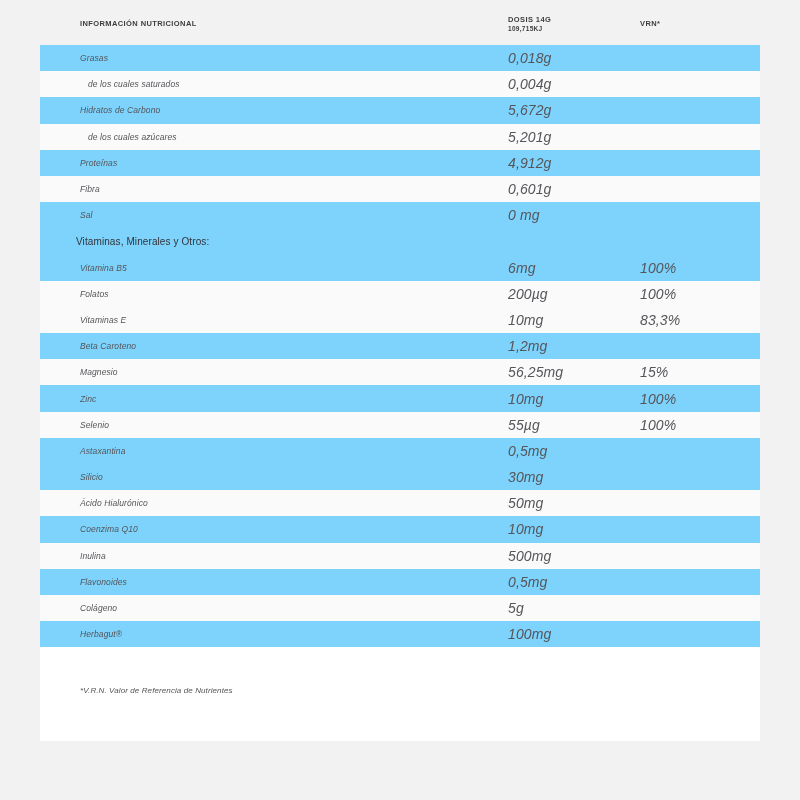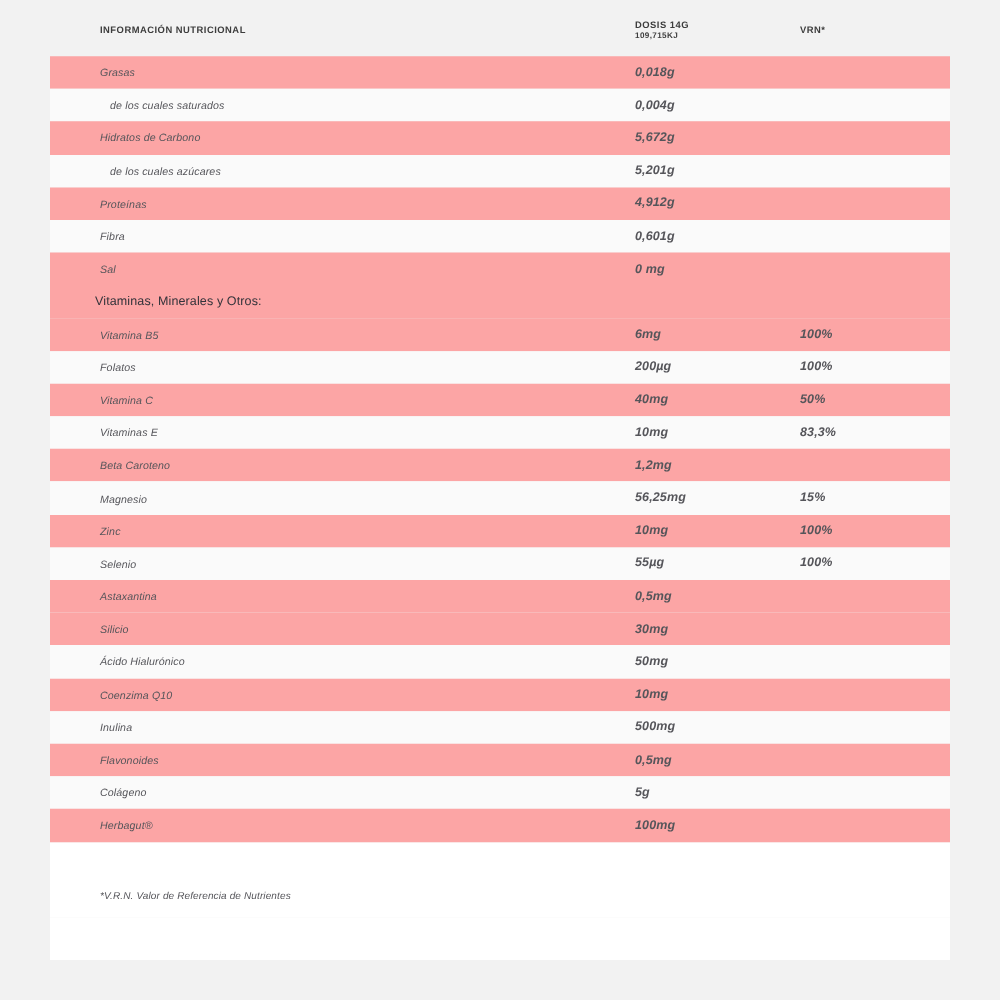--- a/index.html
+++ b/index.html
@@ -50,43 +50,42 @@
   thead th.name-head { padding-left: 40px; }
   thead th .line2 {
     display: block;
     font-size: 6.5px;
     letter-spacing: 0.3px;
     font-weight: bold;
     margin-top: 1px;
   }
 
   tbody tr { height: 26.2px; }
-  tbody tr.white { background: #fca5a5; }
+  tbody tr.white { background: #7dd3fc; }
   tbody tr.alt   { background: #fafafa; }
 
   tbody td {
     font-size: 8.5px;
     font-style: italic;
     color: #55555a;
     letter-spacing: 0.1px;
   }
   tbody td.name { padding-left: 40px; }
   tbody td.name.indent { padding-left: 48px; font-style: italic; }
   tbody td.section {
     padding-left: 36px;
     font-style: normal;
     font-weight: normal;
     font-size: 10px;
     color: #33333a;
   }
   tbody td.dose, tbody td.vrn {
     font-style: italic;
-    font-size: 10px;
+    font-size: 14px;
     color: #55555a;
-    font-weight: bold;
   }
   tbody tr.spacer { height: 26px; background: #ffffff; }
   tbody tr.footnote-row { height: 34px; background: #ffffff; }
   tbody td.footnote {
     padding-left: 40px;
     font-size: 8px;
     font-style: italic;
     color: #55555a;
   }
   tbody tr.tail { height: 34px; background: #ffffff; }
@@ -155,25 +154,20 @@
         <tr class="white">
           <td class="name">Vitamina B5</td>
           <td class="dose">6mg</td>
           <td class="vrn">100%</td>
         </tr>
         <tr class="alt">
           <td class="name">Folatos</td>
           <td class="dose">200µg</td>
           <td class="vrn">100%</td>
         </tr>
-        <tr class="white">
-          <td class="name">Vitamina C</td>
-          <td class="dose">40mg</td>
-          <td class="vrn">50%</td>
-        </tr>
         <tr class="alt">
           <td class="name">Vitaminas E</td>
           <td class="dose">10mg</td>
           <td class="vrn">83,3%</td>
         </tr>
         <tr class="white">
           <td class="name">Beta Caroteno</td>
           <td class="dose">1,2mg</td>
           <td class="vrn"></td>
         </tr>

